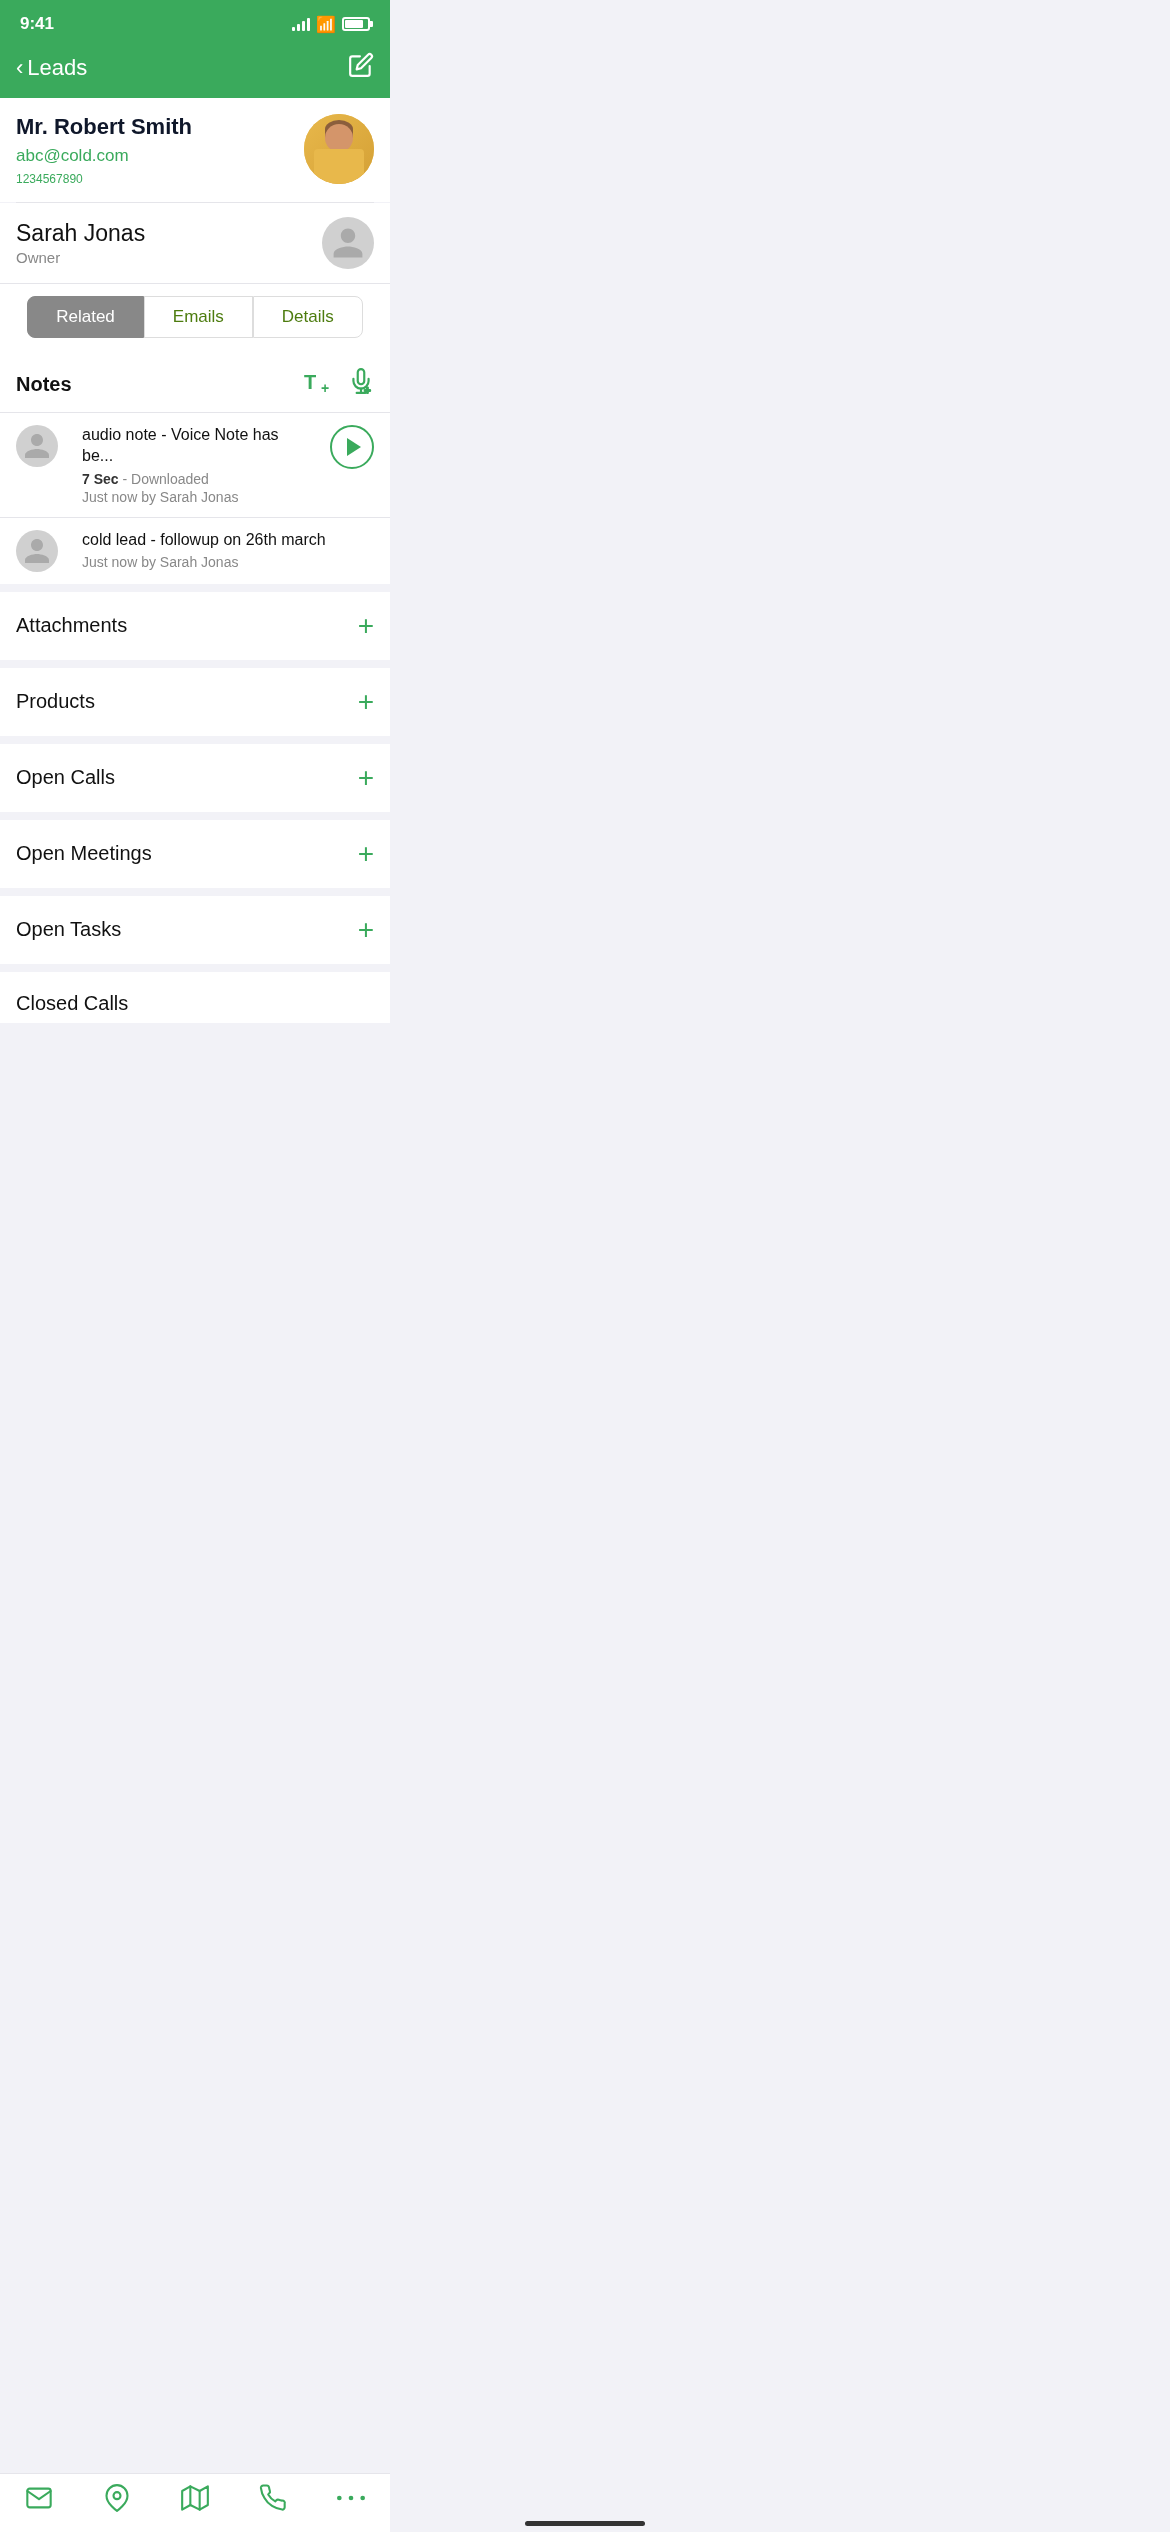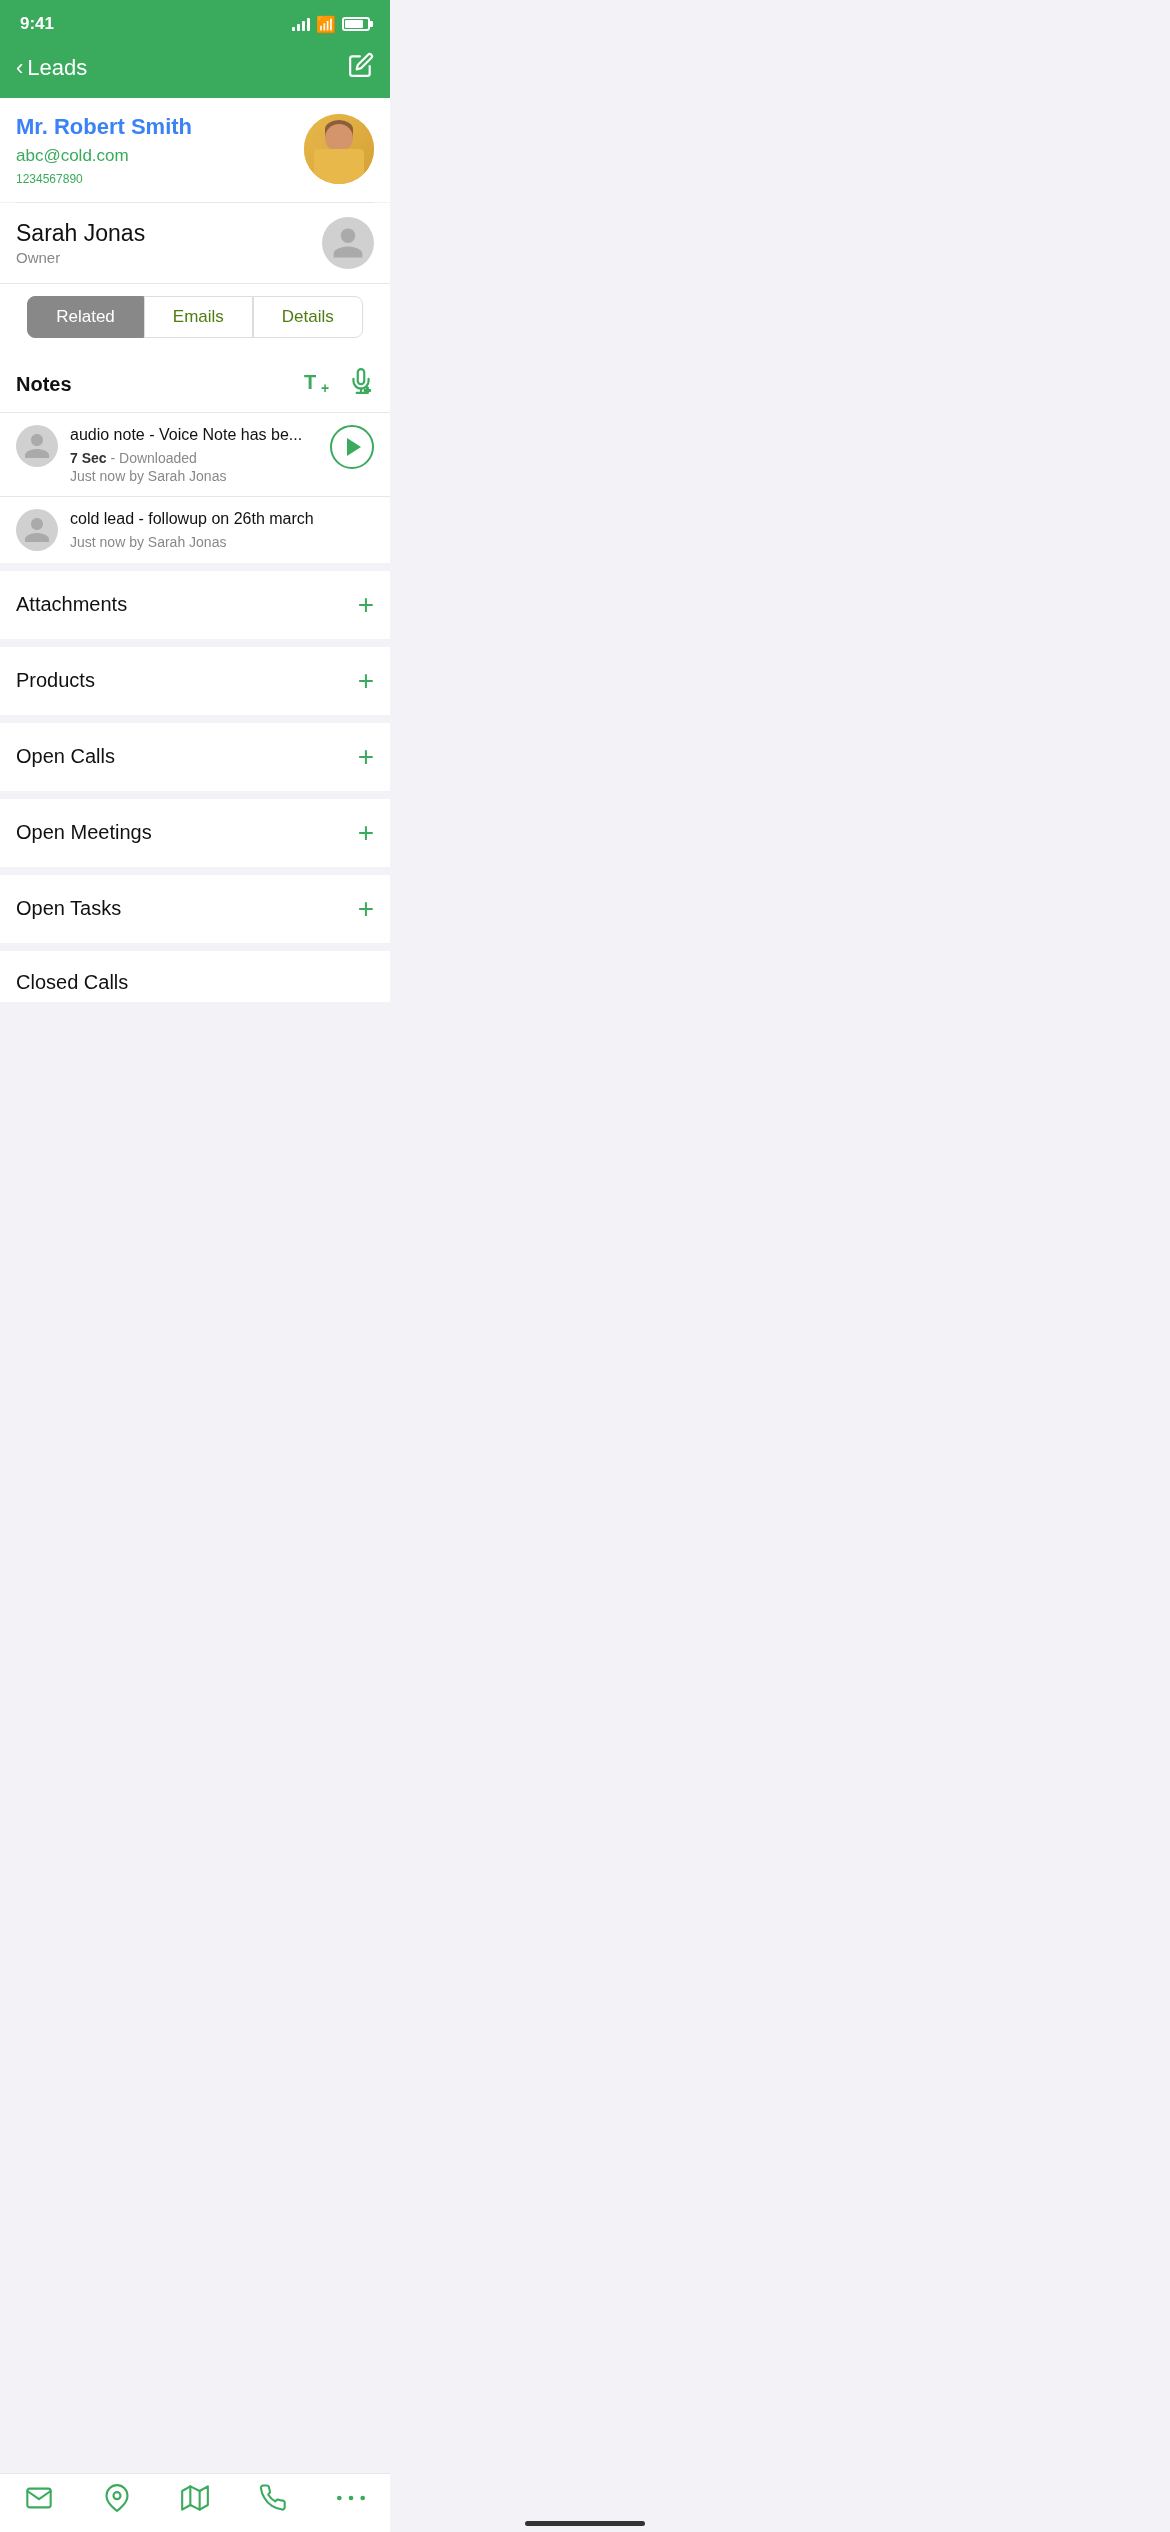--- a/index.html
+++ b/index.html
@@ -108,21 +108,21 @@
       display: flex;
       justify-content: space-between;
       align-items: flex-start;
     }
     .profile-info {
       flex: 1;
     }
     .profile-name {
       font-size: 22px;
       font-weight: 700;
-      color: #3b82f6;
+      color: #0f172a;
       margin-bottom: 6px;
     }
     .profile-email {
       font-size: 17px;
       color: #3aaa5c;
       margin-bottom: 6px;
     }
     .profile-phone {
       font-size: 12px;
       color: #3aaa5c;
@@ -279,21 +279,21 @@
       font-weight: 300;
       line-height: 1;
     }
 
     
     .note-item {
       display: flex;
       align-items: flex-start;
       padding: 12px 16px;
       border-top: 1px solid #e5e5ea;
-      gap: 12px;
+      gap: 24px;
     }
     .note-avatar {
       width: 42px;
       height: 42px;
       border-radius: 50%;
       background: #d0d0d0;
       flex-shrink: 0;
       display: flex;
       align-items: center;
       justify-content: center;

